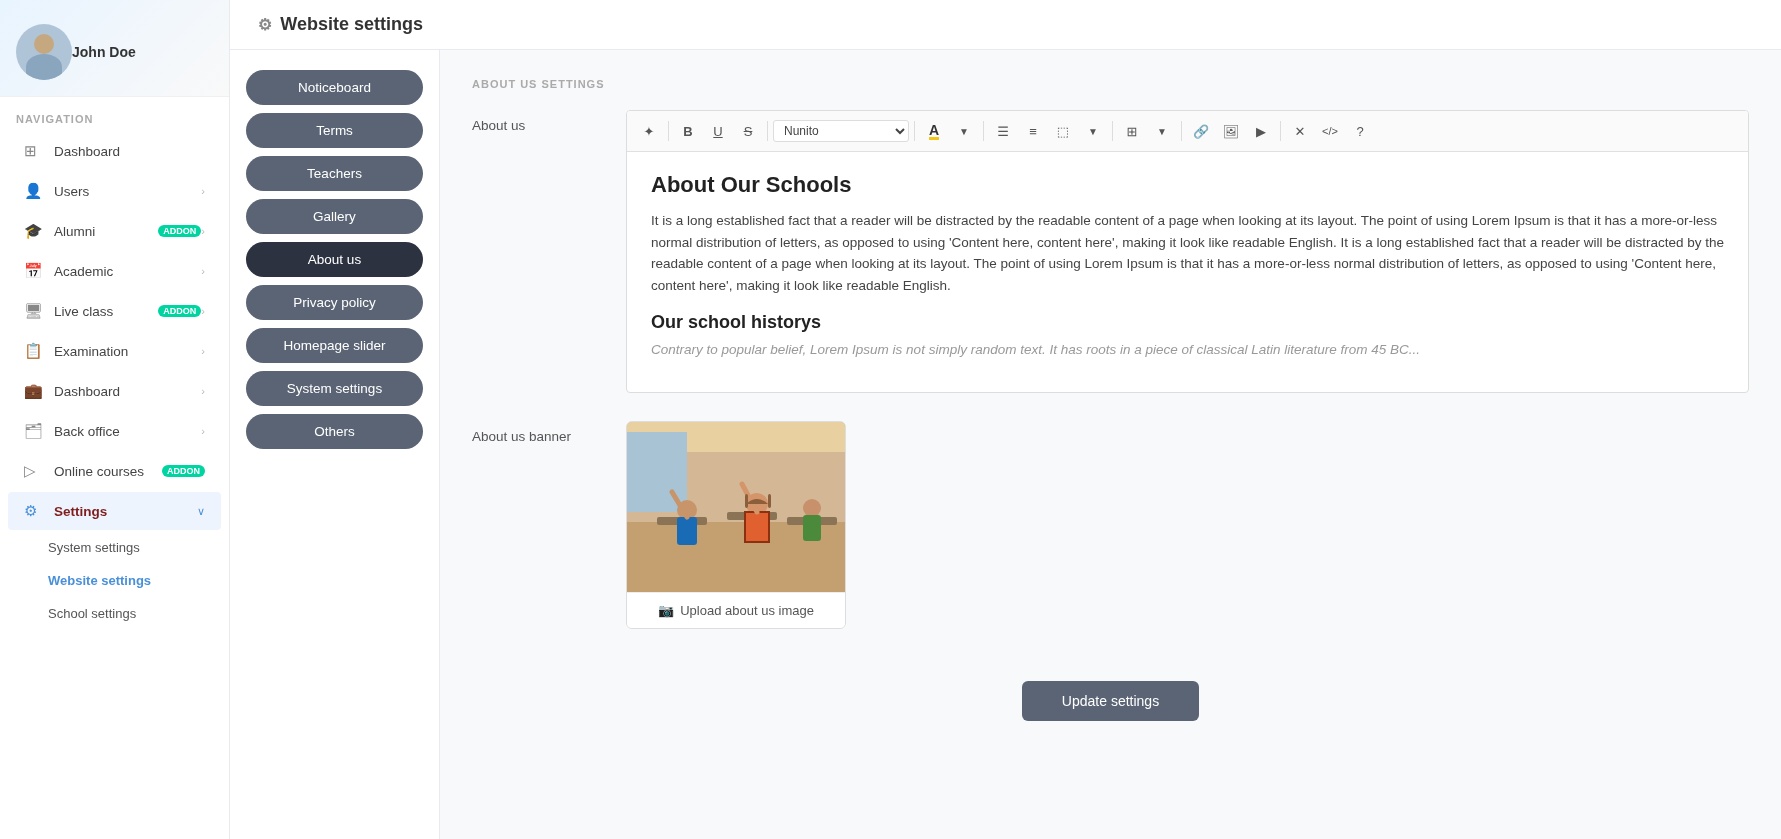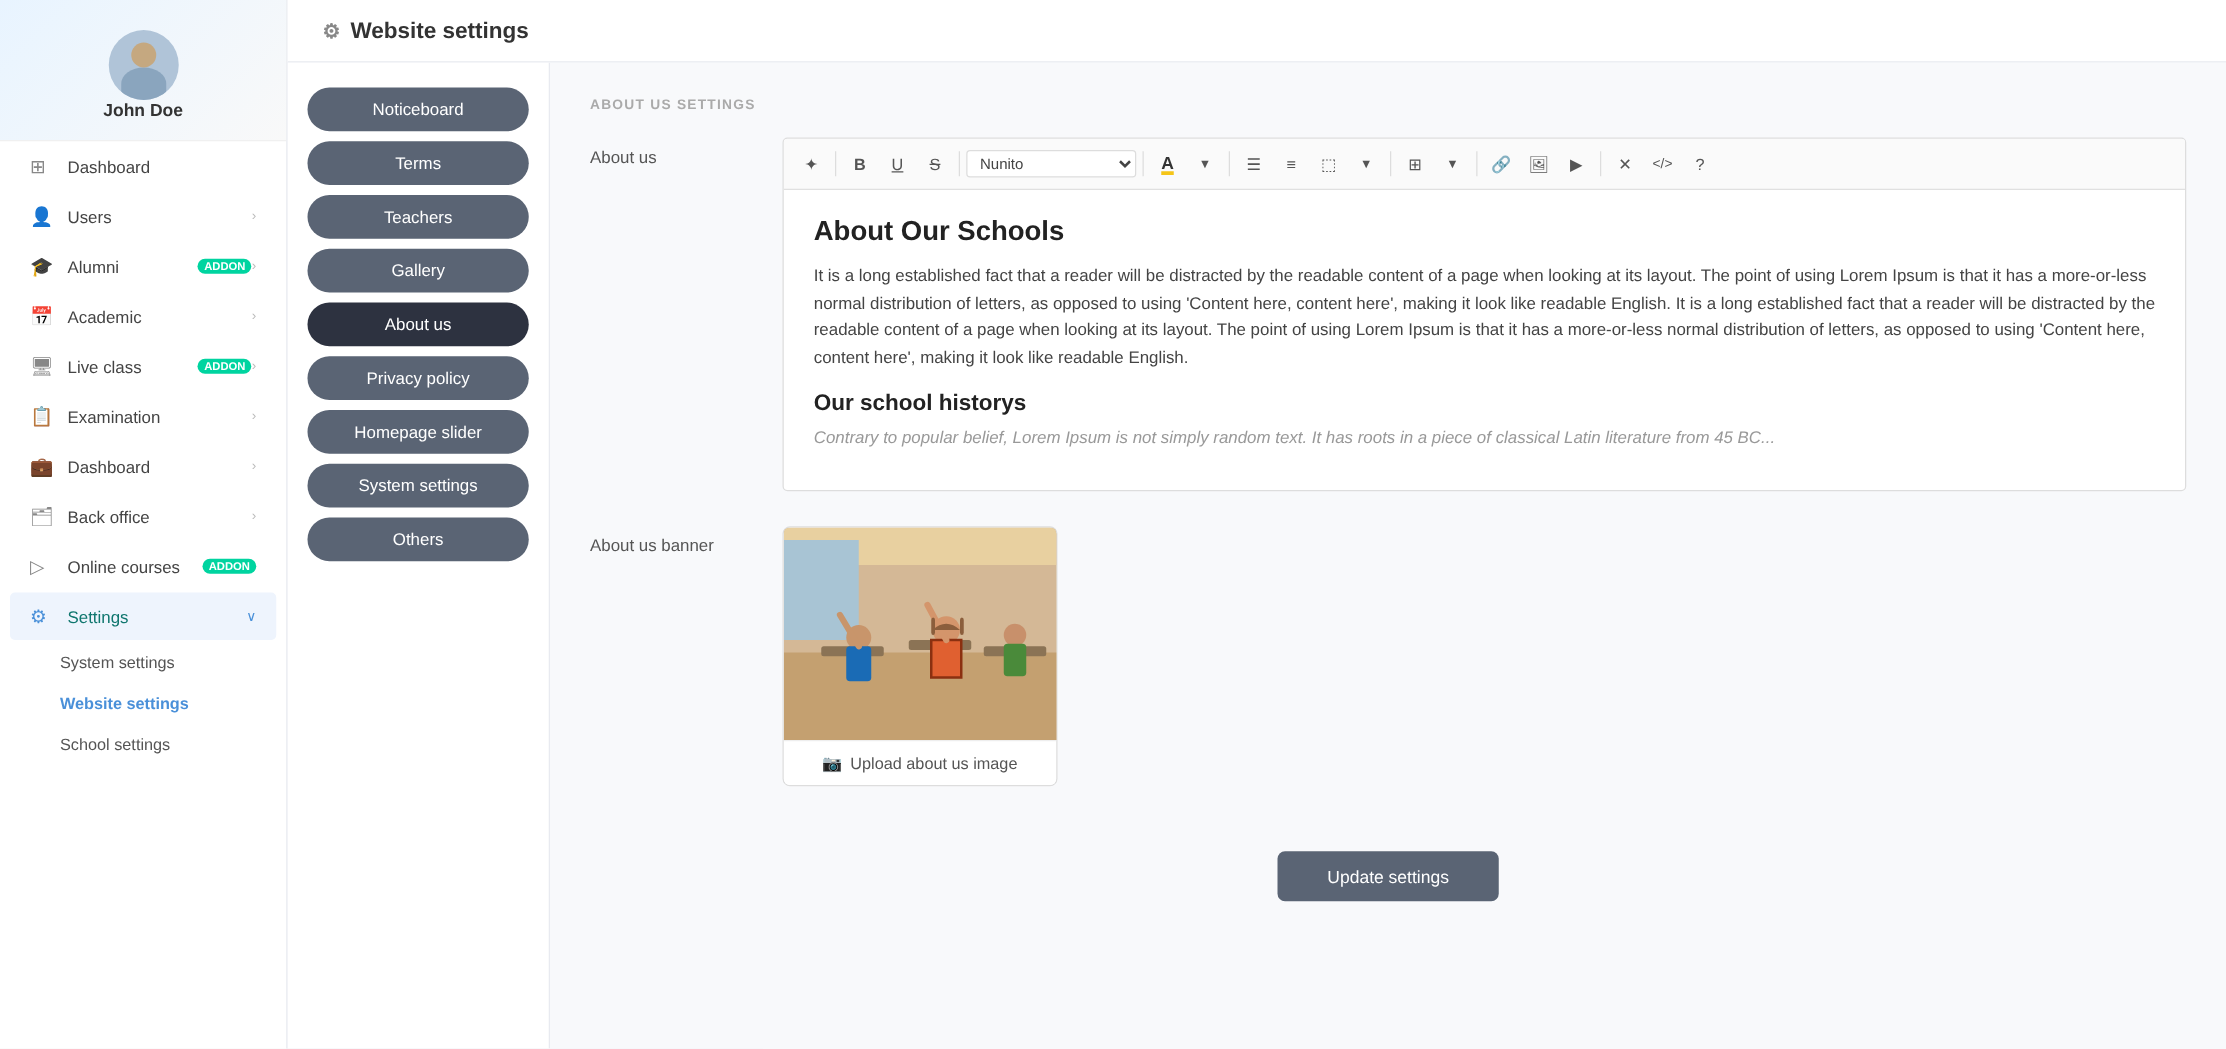--- a/index.html
+++ b/index.html
@@ -11,21 +11,20 @@
       background: #fff;
       border-right: 1px solid #e8eaf0;
       display: flex;
       flex-direction: column;
       flex-shrink: 0;
       height: 100vh;
       overflow-y: auto;
     }
     .sidebar-profile {
       display: flex;
-      flex-direction: column;
       align-items: center;
       padding: 24px 16px 16px;
       border-bottom: 1px solid #f0f0f0;
       background: linear-gradient(135deg, #e8f4ff 0%, #f9f9f9 100%);
       position: relative;
     }
     .avatar-face {
       width: 56px; height: 56px;
       border-radius: 50%;
       background: #b0c4d8;
@@ -278,20 +277,21 @@
     ::-webkit-scrollbar-thumb { background: #ccc; border-radius: 2px; }
   </style>
 </head>
 <body>
 
 <div class="sidebar">
   <div class="sidebar-profile">
     <div class="avatar-face"></div>
     <div class="user-name">John Doe</div>
   </div>
+  <div class="nav-label">NAVIGATION</div>
 
   <div class="nav-item">
     <span class="nav-icon">⊞</span>
     <span class="nav-text">Dashboard</span>
   </div>
   <div class="nav-item">
     <span class="nav-icon">👤</span>
     <span class="nav-text">Users</span>
     <span class="nav-arrow">›</span>
   </div>
@@ -327,21 +327,21 @@
     <span class="nav-text">Back office</span>
     <span class="nav-arrow">›</span>
   </div>
   <div class="nav-item">
     <span class="nav-icon">▷</span>
     <span class="nav-text">Online courses</span>
     <span class="badge">addon</span>
   </div>
   <div class="nav-item active">
     <span class="nav-icon" style="color:#4a90d9">⚙</span>
-    <span class="nav-text" style="color:#0f766e;font-weight:400">Settings</span>
+    <span class="nav-text" style="color:#7f1d1d;font-weight:700">Settings</span>
     <span class="nav-arrow" style="color:#4a90d9">∨</span>
   </div>
 
   <div class="sub-nav-item">System settings</div>
   <div class="sub-nav-item active">Website settings</div>
   <div class="sub-nav-item">School settings</div>
 </div>
 
 <div class="main">
 

